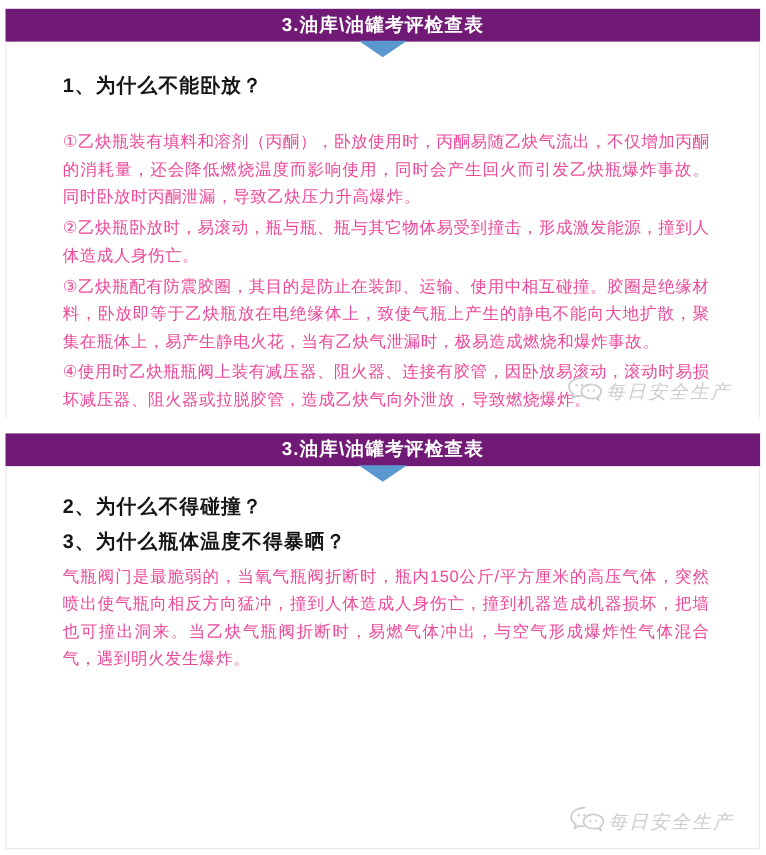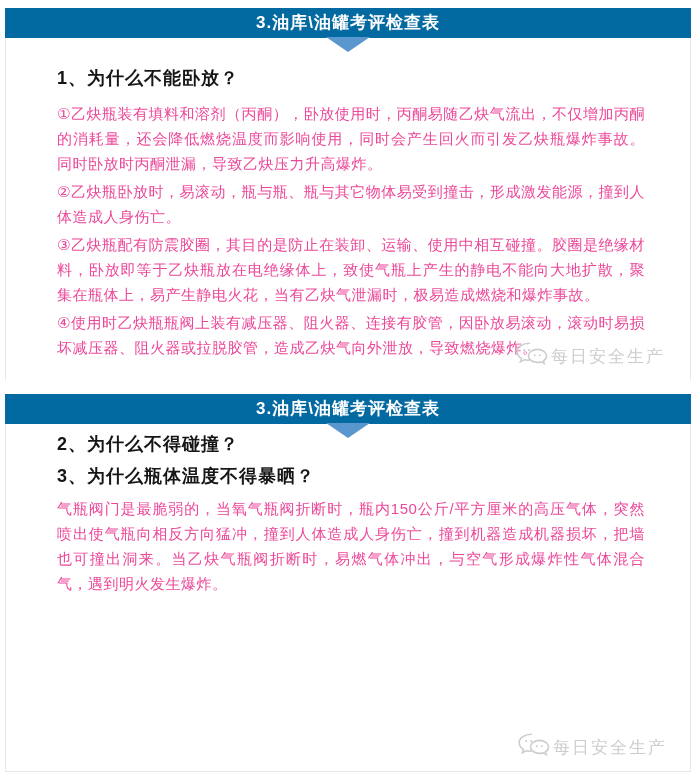--- a/index.html
+++ b/index.html
@@ -11,21 +11,21 @@
     position:relative;
   }
   .card {
     margin:0 5px;
     position:relative;
   }
   .card-1 { margin-top:8px; }
   .card-2 { margin-top:14px; }
   .card-header {
     height:30px;
-    background:#0369a1;
+    background:#701a75;
     color:#ffffff;
     font-size:17px;
     font-weight:bold;
     text-align:center;
     line-height:30px;
     letter-spacing:1px;
   }
   .pointer {
     position:absolute;
     left:50%;
@@ -37,48 +37,49 @@
     border-top:15px solid #5b97cf;
     z-index:2;
   }
   .card-body {
     background:#ffffff;
     border-left:1px solid #e5e8ec;
     border-right:1px solid #e5e8ec;
     padding:0 45px 0 51px;
   }
   .card-1 .card-body { height:342px; padding-top:25px; }
-  .card-2 .card-body { height:348px; padding-top:5px; border-bottom:1px solid #e5e8ec; }
+  .card-2 .card-body { height:348px; padding-top:21px; border-bottom:1px solid #e5e8ec; }
   .q-title {
     font-size:18px;
     font-weight:bold;
     color:#161616;
     letter-spacing:1px;
     margin:3px 0 8px;
   }
-  .card-1 .q-title { margin-bottom:11px; }
+  .card-1 .q-title { margin-bottom:27px; }
   .a-text {
     font-size:15px;
     line-height:25px;
     color:#ec4899;
     letter-spacing:0.5px;
     text-align:justify;
     margin:0 0 3px;
   }
   .watermark {
     position:absolute;
     display:flex;
     align-items:center;
     gap:0;
     color:#cbcbcb;
     font-size:17px;
     letter-spacing:2px;
     white-space:nowrap;
     z-index:3;
     opacity:0.95;
+    font-style:italic;
   }
   .card-1 .watermark { right:26px; top:333px; }
   .card-2 .watermark { right:24px; top:338px; }
   .wm-icon { display:inline-block; }
 </style>
 </head>
 <body>
 
 <section class="card card-1">
   <div class="card-header">

